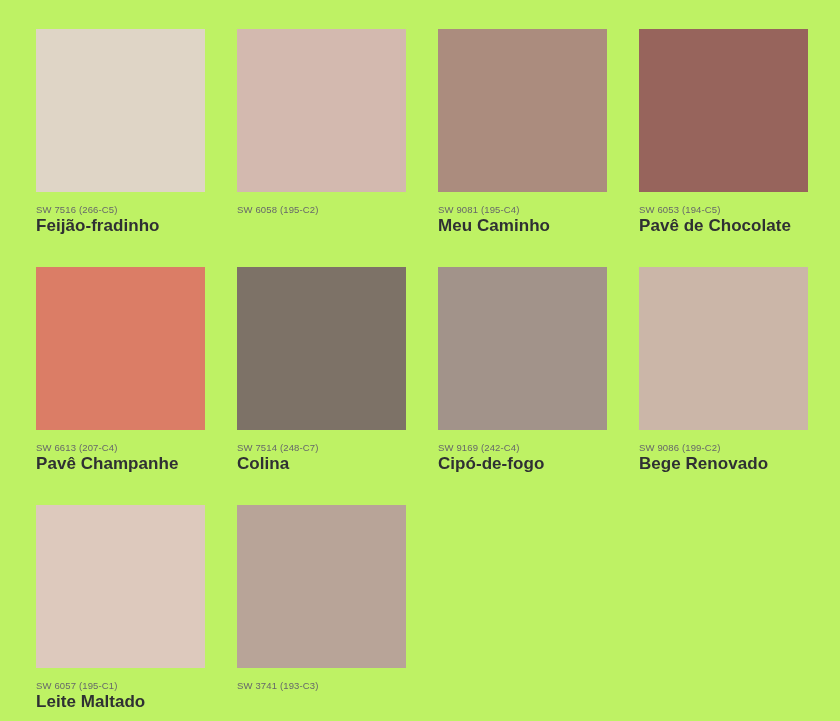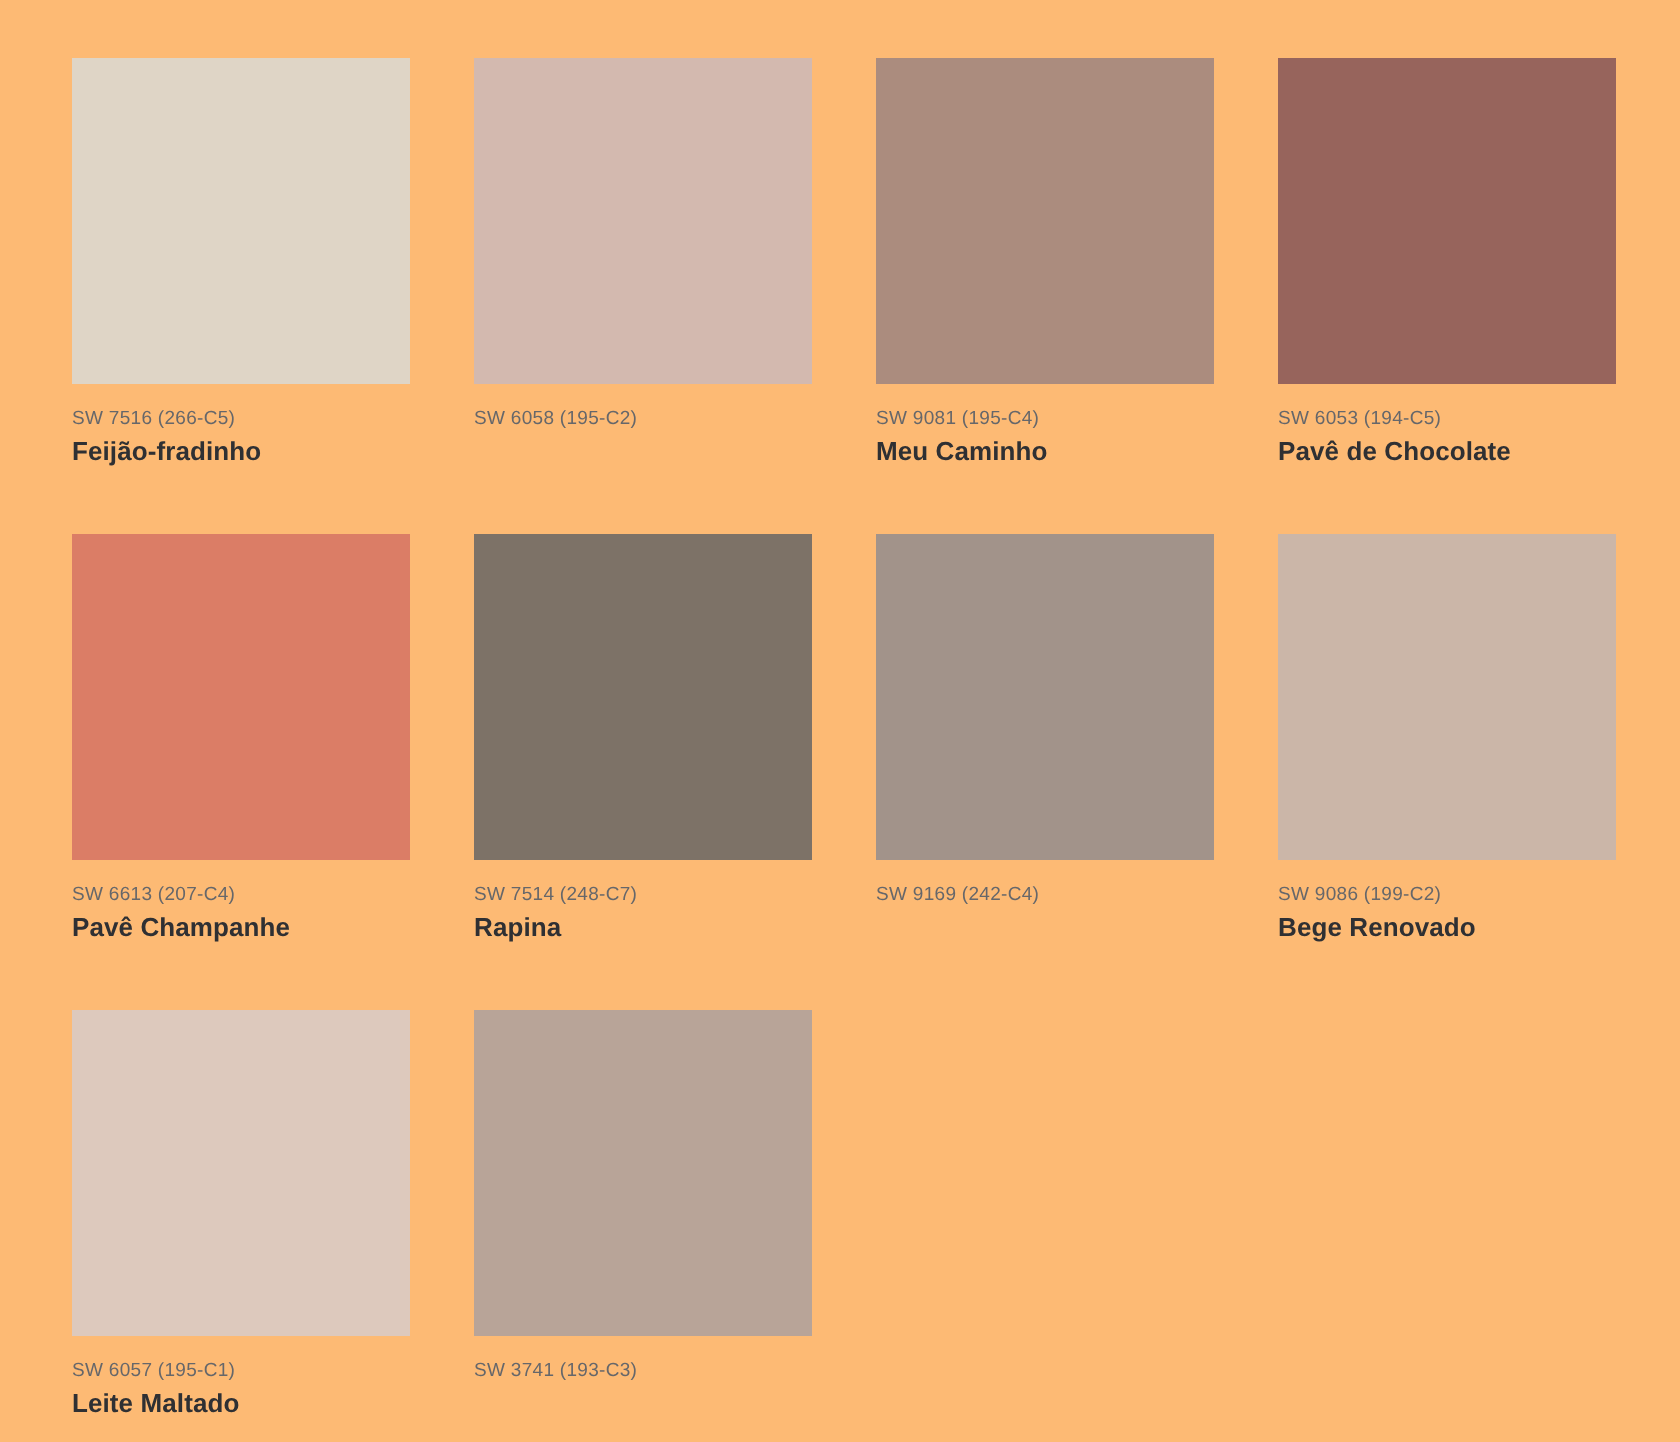--- a/index.html
+++ b/index.html
@@ -8,21 +8,21 @@
     width: 840px;
     height: 721px;
     background: #ffffff;
     font-family: "Liberation Sans", sans-serif;
     -webkit-font-smoothing: antialiased;
   }
 
   .palette-page {
     width: 840px;
     height: 721px;
-    background: #fdba74;
+    background: #bef264;
     padding: 29px 33px 0 36px;
   }
 
   .swatch-grid {
     display: grid;
     grid-template-columns: repeat(4, 169px);
     column-gap: 32px;
     row-gap: 0;
     align-content: start;
   }
@@ -44,21 +44,21 @@
 
   .swatch-code {
     font-size: 9.5px;
     line-height: 13px;
     color: #66676a;
     letter-spacing: 0.15px;
     white-space: nowrap;
   }
 
   .swatch-name {
-    font-size: 13px;
+    font-size: 17px;
     line-height: 15px;
     font-weight: bold;
     color: #2f3033;
     letter-spacing: 0.05px;
     padding-top: 2px;
     white-space: nowrap;
   }
 
   .empty-cell {
     width: 169px;
@@ -107,28 +107,29 @@
       <div class="swatch-meta">
         <div class="swatch-code">SW 6613 (207-C4)</div>
         <div class="swatch-name">Pavê Champanhe</div>
       </div>
     </div>
 
     <div class="swatch-cell">
       <div class="swatch-chip" style="background-color: rgb(125, 114, 103);"></div>
       <div class="swatch-meta">
         <div class="swatch-code">SW 7514 (248-C7)</div>
-        <div class="swatch-name">Rapina</div>
+        <div class="swatch-name">Colina</div>
       </div>
     </div>
 
     <div class="swatch-cell">
       <div class="swatch-chip" style="background-color: rgb(162, 147, 138);"></div>
       <div class="swatch-meta">
         <div class="swatch-code">SW 9169 (242-C4)</div>
+        <div class="swatch-name">Cipó-de-fogo</div>
       </div>
     </div>
 
     <div class="swatch-cell">
       <div class="swatch-chip" style="background-color: rgb(203, 182, 168);"></div>
       <div class="swatch-meta">
         <div class="swatch-code">SW 9086 (199-C2)</div>
         <div class="swatch-name">Bege Renovado</div>
       </div>
     </div>

